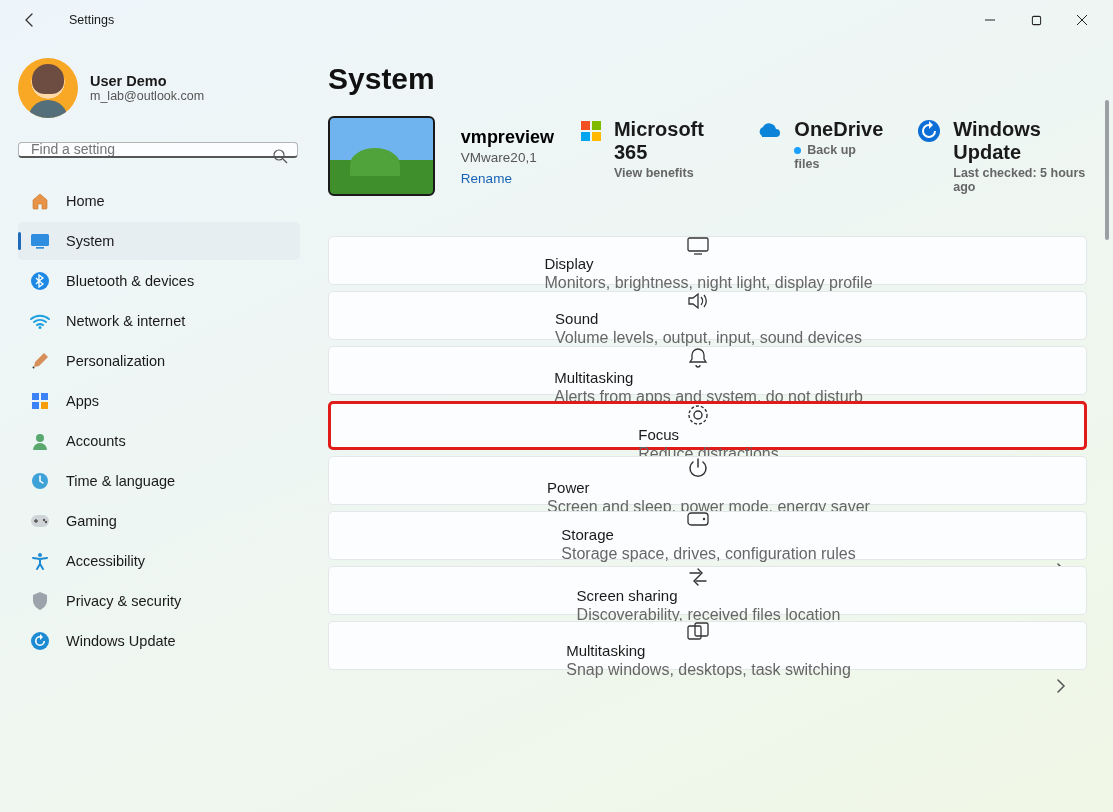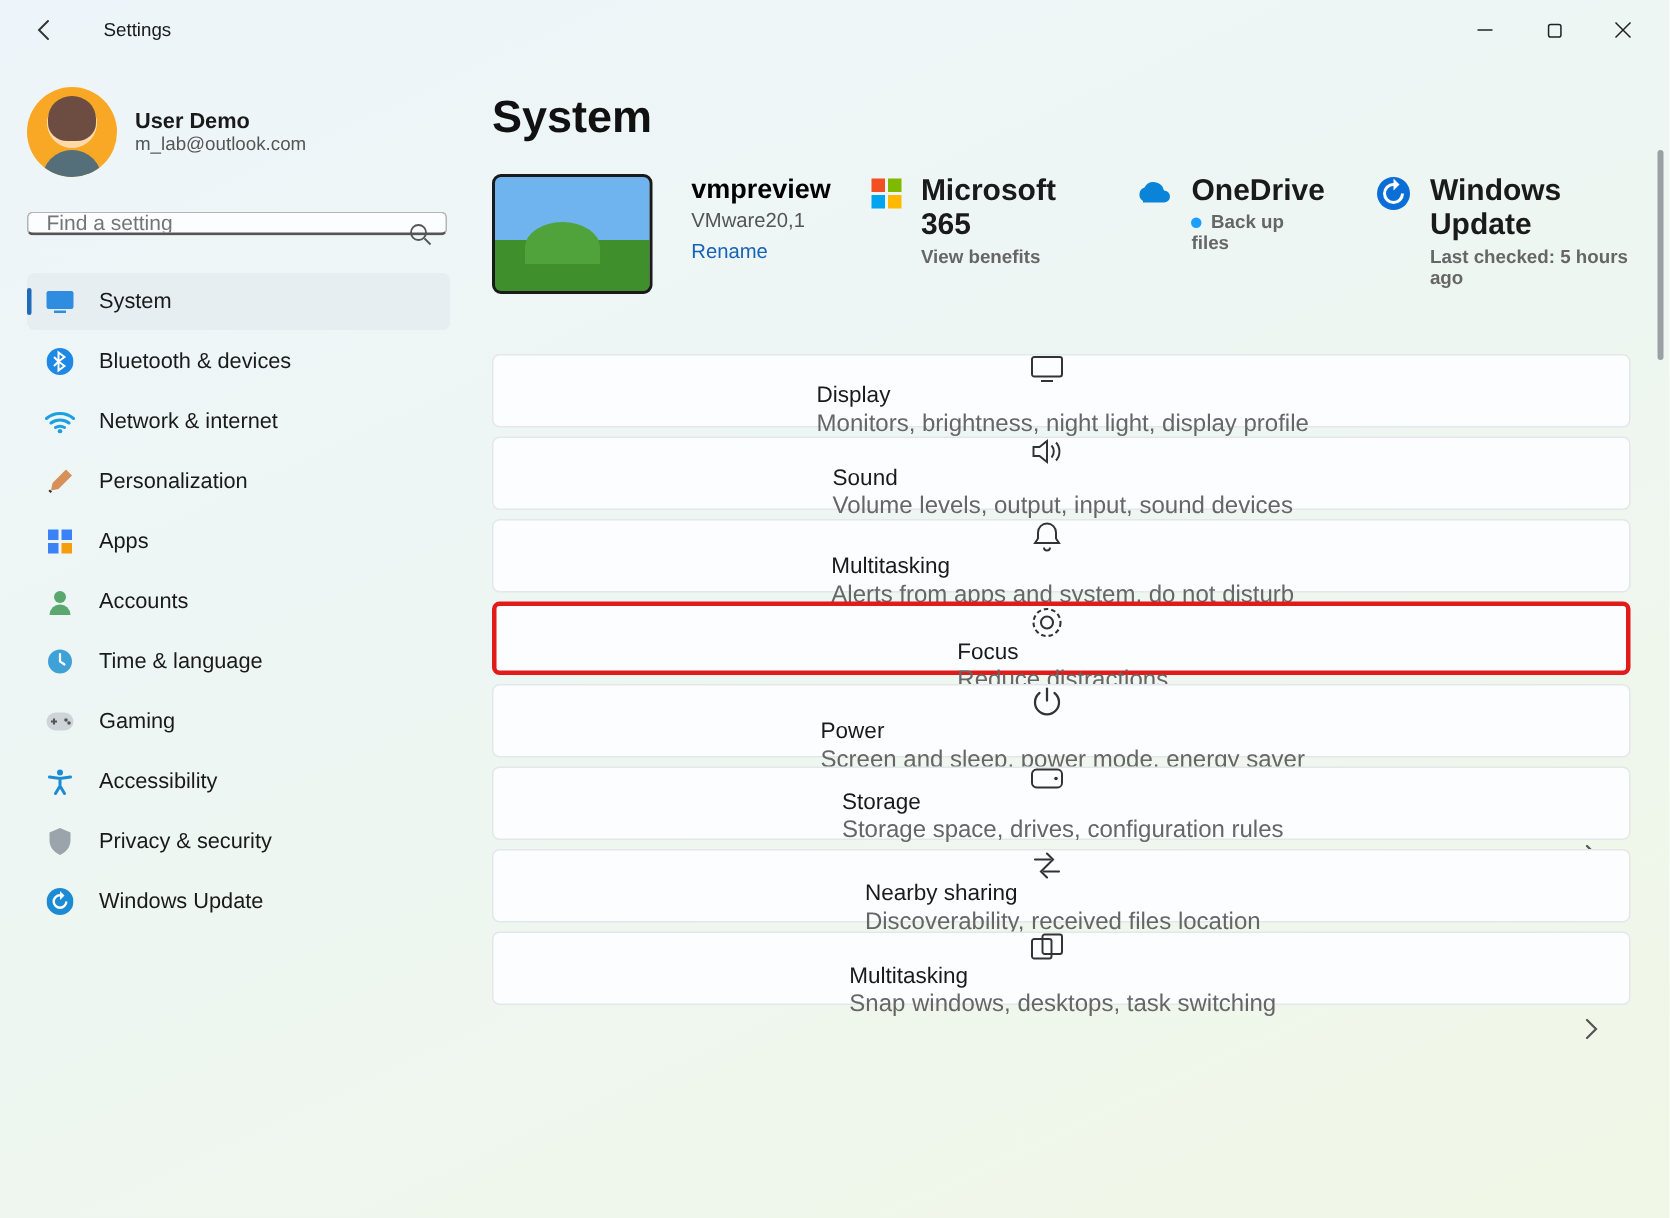--- a/index.html
+++ b/index.html
@@ -80,21 +80,21 @@
   content:""; position:absolute; left:0; top:10px; bottom:10px; width:3px;
   background:#1f6bbb; border-radius:2px;
 }
 .nav-item .icon { width:20px; height:20px; display:flex; align-items:center; justify-content:center; }
 
 .main {
   flex:1; padding: 22px 26px 0 18px; overflow-y:auto;
 }
 .main h1 { font-size:30px; font-weight:600; color:#111; margin-bottom:20px; }
 .device-row {
-  display:flex; align-items:flex-start; gap: 26px; margin-bottom: 40px;
+  display:flex; align-items:center; gap: 26px; margin-bottom: 40px;
 }
 .thumb {
   width:118px; height:80px; border:2px solid #1a1a1a; border-radius:6px;
   overflow:hidden; position:relative;
   background: linear-gradient(#6fb4ee 0 55%, #3f8f2c 55% 100%);
 }
 .thumb::after{
   content:""; position:absolute; left:20px; bottom:18px; width:50px; height:28px;
   background: #4fa33a; border-radius:50% 50% 0 0 / 60% 60% 0 0;
 }
@@ -177,20 +177,28 @@
       <input type="text" placeholder="Find a setting" style="">
       <span class="sicon">
         <svg width="16" height="16" viewBox="0 0 16 16">
             <circle cx="7" cy="7" r="5" fill="none" stroke="currentColor" stroke-width="1.2"></circle>
             <path d="M11 11l4 4" stroke="currentColor" stroke-width="1.2"></path>
           </svg>
       </span>
     </div>
 
     <nav class="nav" id="nav">
+        <div class="nav-item">
+          <span class="icon">
+            <svg width="20" height="20" viewBox="0 0 20 20">
+              <path d="M3 9l7-6 7 6v8a1 1 0 0 1-1 1h-4v-5H8v5H4a1 1 0 0 1-1-1V9z" fill="#e8934a" stroke="#c6731f" stroke-width="0.6"></path>
+            </svg>
+          </span>
+          <span>Home</span>
+        </div>
         <div class="nav-item active">
           <span class="icon">
             <svg width="20" height="16" viewBox="0 0 20 16">
               <rect x="1" y="1" width="18" height="12" rx="1.5" fill="#2f8de0"></rect>
               <rect x="6" y="14" width="8" height="1.7" fill="#2f8de0"></rect>
             </svg>
           </span>
           <span>System</span>
         </div>
         <div class="nav-item">
@@ -432,21 +440,21 @@
             </svg></div>
         </div>
         <div class="card">
           <div class="cicon">
             <svg width="22" height="20" viewBox="0 0 22 20">
               <path d="M11 2l4 4-4 4M11 18l-4-4 4-4" fill="none" stroke="currentColor" stroke-width="1.4" stroke-linecap="round"></path>
               <path d="M3 6h10M9 14h10" stroke="currentColor" stroke-width="1.4" stroke-linecap="round"></path>
             </svg>
           </div>
           <div>
-            <div class="ctitle">Nearby sharing</div>
+            <div class="ctitle">Screen sharing</div>
             <div class="csub">Discoverability, received files location</div>
           </div>
           <div class="chev"><svg width="10" height="14" viewBox="0 0 10 14">
               <path d="M2 1l6 6-6 6" fill="none" stroke="currentColor" stroke-width="1.5" stroke-linecap="round"></path>
             </svg></div>
         </div>
         <div class="card">
           <div class="cicon">
             <svg width="22" height="20" viewBox="0 0 22 20">
               <rect x="1" y="4" width="13" height="13" rx="1.5" fill="none" stroke="currentColor" stroke-width="1.3"></rect>

